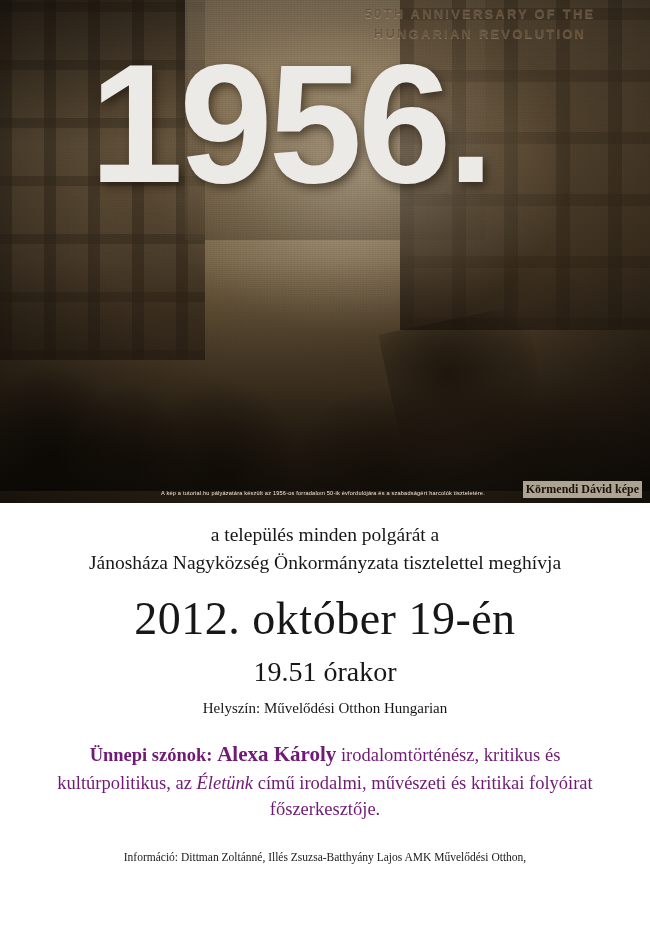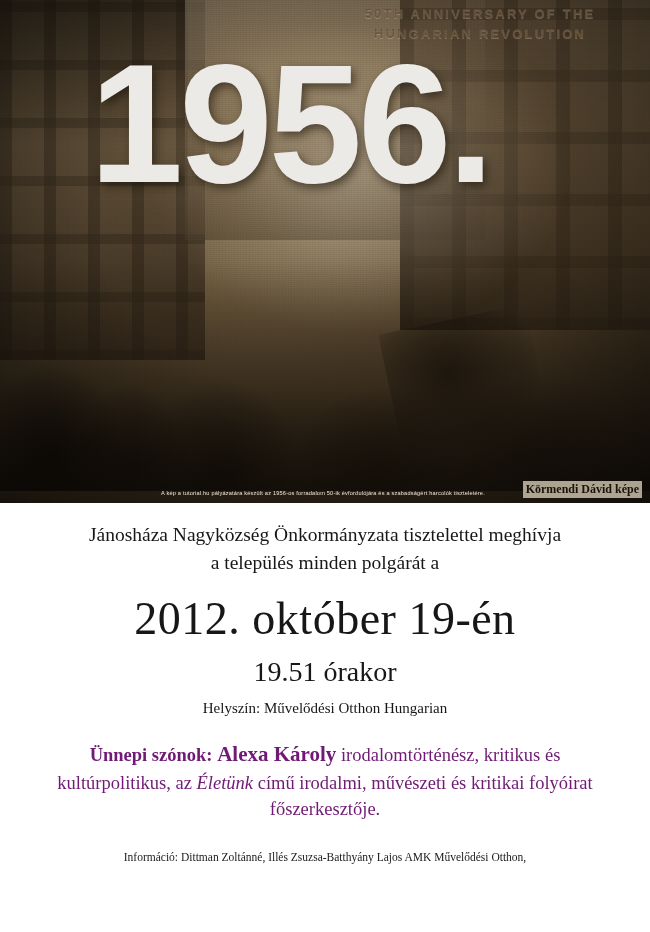--- a/index.html
+++ b/index.html
@@ -234,22 +234,22 @@
 
     <div class="anniv">50th Anniversary of the Hungarian Revolution</div>
     <div class="year">1956.</div>
     <div class="photo-caption">A kép  a tutorial.hu pályázatára készült az 1956-os forradalom 50-ik évfordulójára és a szabadságért harcolók tiszteletére.</div>
     <div class="photo-credit">Körmendi Dávid képe</div>
   </div>
 
   <div class="content">
 
     <div class="invite">
+      <div>a település minden polgárát a</div>
       <div>Jánosháza Nagyközség Önkormányzata tisztelettel meghívja</div>
-      <div>a település minden polgárát a</div>
     </div>
 
     <div class="date">2012. október 19-én</div>
 
     <div class="time">19.51 órakor</div>
 
 
     <div class="venue">Helyszín: Művelődési Otthon Hungarian</div>
 
     <div class="speaker">

